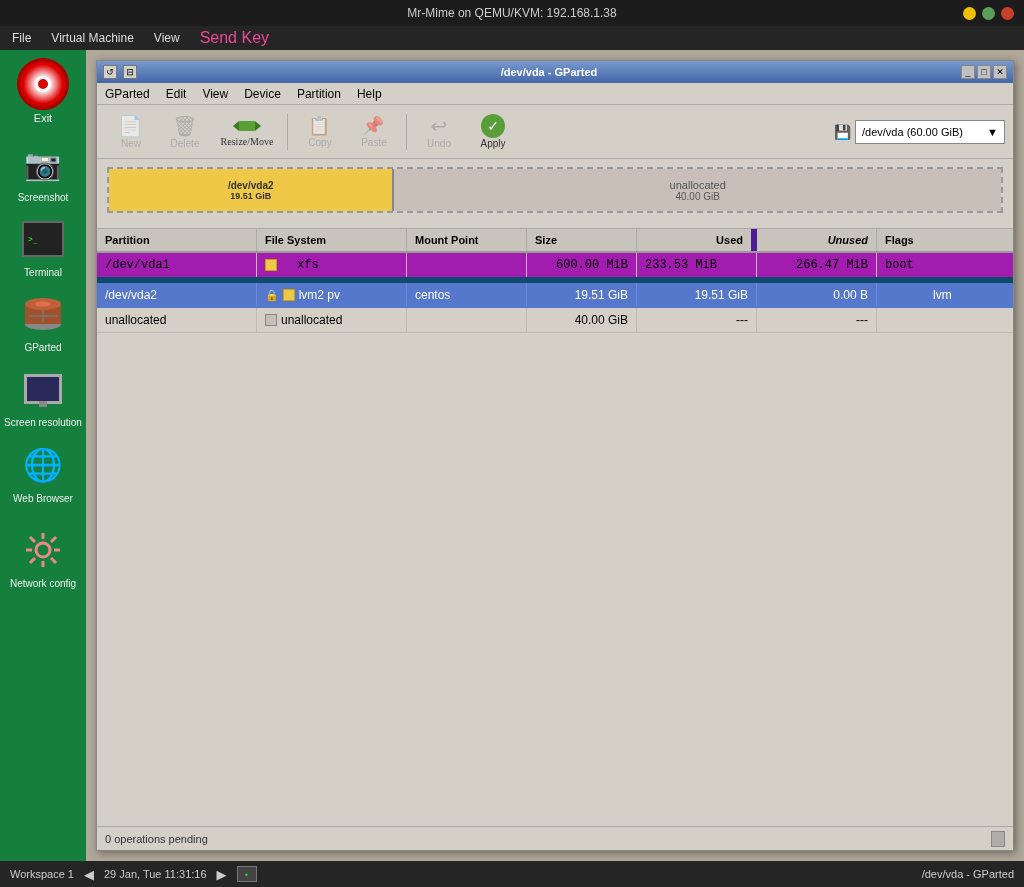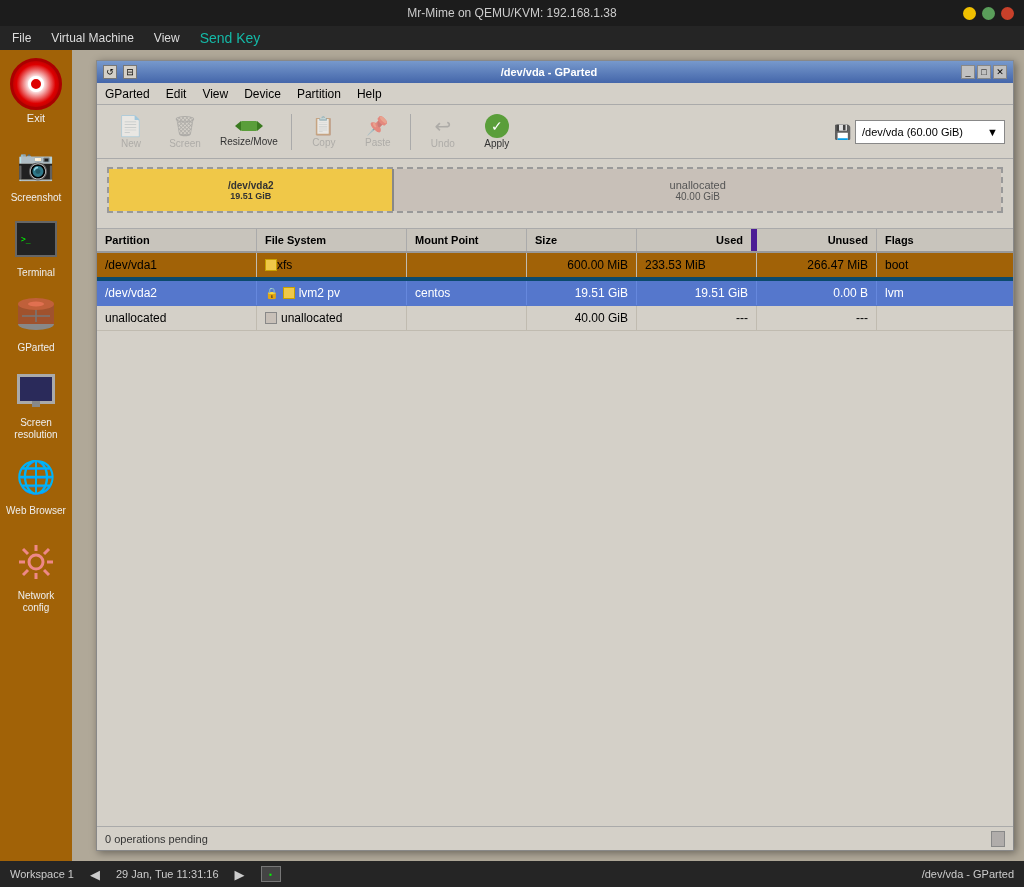--- a/index.html
+++ b/index.html
@@ -101,24 +101,24 @@
       <div class="wc-btn wc-yellow" style="width:13px;height:13px;border-radius:50%;background:#f0c000;"></div>
       <div class="wc-btn wc-green-dim" style="width:13px;height:13px;border-radius:50%;background:#5a9e5a;"></div>
       <div class="wc-btn wc-red" style="width:13px;height:13px;border-radius:50%;background:#c8402a;"></div>
     </div>
   </div>
 
   <div id="top-menubar" style="position:absolute;top:26px;left:0;right:0;height:24px;background:#252525;display:flex;align-items:center;padding:0 6px;gap:8px;z-index:99;">
     <span style="color:#ddd;font-size:12px;padding:2px 6px;cursor:pointer;">File</span>
     <span style="color:#ddd;font-size:12px;padding:2px 6px;cursor:pointer;">Virtual Machine</span>
     <span style="color:#ddd;font-size:12px;padding:2px 6px;cursor:pointer;">View</span>
-    <span style="color:#14b8a6;font-size:14px;padding:2px 6px;cursor:pointer;">Send Key</span>
-  </div>
-
-  <div id="left-applets" style="position:absolute;top:50px;left:0;width:72px;bottom:26px;background:#a16207;display:flex;flex-direction:column;align-items:center;padding-top:4px;gap:2px;z-index:98;">
+    <span style="color:#ec4899;font-size:16px;padding:2px 6px;cursor:pointer;">Send Key</span>
+  </div>
+
+  <div id="left-applets" style="position:absolute;top:50px;left:0;width:86px;bottom:26px;background:#15803d;display:flex;flex-direction:column;align-items:center;padding-top:4px;gap:2px;z-index:98;">
 
     <div style="display:flex;flex-direction:column;align-items:center;gap:2px;cursor:pointer;padding:4px;">
       <div style="width:52px;height:52px;background:radial-gradient(circle at center,#fff 20%,#dd0000 60%,#880000 100%);border-radius:50%;border:3px solid #aa0000;display:flex;align-items:center;justify-content:center;">
         <div style="width:16px;height:16px;background:#dd0000;border-radius:50%;border:3px solid #fff;"></div>
       </div>
       <span style="color:#eee;font-size:11px;">Exit</span>
     </div>
 
     <div style="display:flex;flex-direction:column;align-items:center;gap:2px;cursor:pointer;padding:4px;margin-top:4px;">
 
@@ -207,24 +207,24 @@
 
       <div style="height:54px;background:#d4d0c8;display:flex;align-items:center;padding:4px 8px;gap:2px;border-bottom:1px solid #aaa;flex-shrink:0;">
 
         <div class="gp-tool-disabled" style="display:flex;flex-direction:column;align-items:center;justify-content:center;min-width:52px;height:46px;padding:2px 4px;cursor:default;border:1px solid transparent;border-radius:3px;font-size:10px;color:#888;opacity:0.5;">
           <div style="font-size:20px;color:#888;">📄</div>
           <span>New</span>
         </div>
 
         <div style="display:flex;flex-direction:column;align-items:center;justify-content:center;min-width:52px;height:46px;padding:2px 4px;cursor:default;border:1px solid transparent;border-radius:3px;font-size:10px;color:#888;opacity:0.5;">
           <div style="font-size:20px;">🗑</div>
-          <span>Screen</span>
-        </div>
-
-        <div style="display:flex;flex-direction:column;align-items:center;justify-content:center;min-width:68px;height:46px;padding:2px 6px;cursor:pointer;border:1px solid transparent;border-radius:3px;font-size:10px;color:#333;">
+          <span>Delete</span>
+        </div>
+
+        <div style="display:flex;flex-direction:column;align-items:center;justify-content:center;min-width:68px;height:46px;padding:2px 6px;cursor:pointer;border:1px solid transparent;border-radius:3px;font-size:10px;color:#333;font-family:Liberation Serif, serif;">
           <div style="width:28px;height:20px;display:flex;align-items:center;justify-content:center;">
             <svg width="28" height="18" viewBox="0 0 28 18">
               <rect x="6" y="4" width="16" height="10" fill="#5a9e3a" rx="1"></rect>
               <polygon points="0,9 6,4 6,14" fill="#3a7a20"></polygon>
               <polygon points="28,9 22,4 22,14" fill="#3a7a20"></polygon>
             </svg>
           </div>
           <span>Resize/Move</span>
         </div>
         <div style="width:1px;height:36px;background:#aaa;margin:0 4px;"></div>
@@ -275,29 +275,29 @@
       </div>
 
       <div style="flex:1;overflow:auto;background:#d4d0c8;">
 
         <div style="display:grid;grid-template-columns:160px 150px 120px 110px 120px 120px 80px;background:#c8c4bc;border-bottom:2px solid #999;font-weight:bold;font-size:11px;position:sticky;top:0;">
           <div style="padding:5px 8px;border-right:1px solid #aaa;">Partition</div>
           <div style="padding:5px 8px;border-right:1px solid #aaa;">File System</div>
           <div style="padding:5px 8px;border-right:1px solid #aaa;">Mount Point</div>
           <div style="padding:5px 8px;border-right:1px solid #aaa;text-align:left;">Size</div>
           <div style="padding:5px 8px;border-right:6px solid #4c1d95;text-align:right;">Used</div>
-          <div style="padding:5px 8px;border-right:1px solid #aaa;text-align:right;">Unused</div>
+          <div style="padding:5px 8px;border-right:1px solid #aaa;text-align:right;font-style:italic;">Unused</div>
           <div style="padding:5px 8px;">Flags</div>
         </div>
 
-        <div style="display:grid;grid-template-columns:160px 150px 120px 110px 120px 120px 80px;border-bottom:4px solid #0c4a6e;background:#a16207;cursor:pointer;">
+        <div style="display:grid;grid-template-columns:160px 150px 120px 110px 120px 120px 80px;border-bottom:6px solid #0c4a6e;background:#a21caf;cursor:pointer;font-family:Liberation Mono, monospace;">
           <div style="padding:5px 8px;border-right:1px solid #c0bbb0;display:flex;align-items:center;gap:4px;">
             <span>/dev/vda1</span>
           </div>
-          <div style="padding:5px 8px;border-right:1px solid #c0bbb0;display:flex;align-items:center;gap:0;">
+          <div style="padding:5px 8px;border-right:1px solid #c0bbb0;display:flex;align-items:center;gap:20px;">
             <div style="width:12px;height:12px;background:#f0c848;border:1px solid #c8a000;flex-shrink:0;"></div>
             <span>xfs</span>
           </div>
           <div style="padding:5px 8px;border-right:1px solid #c0bbb0;"></div>
           <div style="padding:5px 8px;border-right:1px solid #c0bbb0;text-align:right;">600.00 MiB</div>
           <div style="padding:5px 8px;border-right:1px solid #c0bbb0;">233.53 MiB</div>
           <div style="padding:5px 8px;border-right:1px solid #c0bbb0;text-align:right;">266.47 MiB</div>
           <div style="padding:5px 8px;">boot</div>
         </div>
 
@@ -307,21 +307,21 @@
           </div>
           <div style="padding:5px 8px;border-right:1px solid #6688dd;display:flex;align-items:center;gap:4px;">
             <span style="font-size:11px;">🔒</span>
             <div style="width:12px;height:12px;background:#f0c848;border:1px solid #c8a000;flex-shrink:0;"></div>
             <span>lvm2 pv</span>
           </div>
           <div style="padding:5px 8px;border-right:1px solid #6688dd;">centos</div>
           <div style="padding:5px 8px;border-right:1px solid #6688dd;text-align:right;">19.51 GiB</div>
           <div style="padding:5px 8px;border-right:1px solid #6688dd;text-align:right;">19.51 GiB</div>
           <div style="padding:5px 8px;border-right:1px solid #6688dd;text-align:right;">0.00 B</div>
-          <div style="padding:5px 8px;">lvm</div>
+          <div style="padding:5px 8px;margin-left:48px;">lvm</div>
         </div>
 
         <div style="display:grid;grid-template-columns:160px 150px 120px 110px 120px 120px 80px;border-bottom:1px solid #c0bbb0;background:#d4d0c8;cursor:pointer;">
           <div style="padding:5px 8px;border-right:1px solid #c0bbb0;">
             <span>unallocated</span>
           </div>
           <div style="padding:5px 8px;border-right:1px solid #c0bbb0;display:flex;align-items:center;gap:4px;">
             <div style="width:12px;height:12px;background:#c8c0b8;border:1px solid #888;flex-shrink:0;"></div>
             <span>unallocated</span>
           </div>
@@ -335,21 +335,21 @@
 
       <div style="height:24px;background:#d4d0c8;border-top:1px solid #aaa;display:flex;align-items:center;padding:0 8px;font-size:11px;color:#333;flex-shrink:0;">
         <span>0 operations pending</span>
         <div style="margin-left:auto;width:14px;height:16px;background:#b0acaa;border:1px solid #888;cursor:pointer;"></div>
       </div>
 
     </div>
 
   </div>
 
-  <div id="bottom-bar" style="position:absolute;bottom:0;left:0;right:0;height:26px;background:#252525;display:flex;align-items:center;padding:0 10px;color:#ccc;font-size:11px;gap:16px;">
+  <div id="bottom-bar" style="position:absolute;bottom:0;left:0;right:0;height:26px;background:#252525;display:flex;align-items:center;padding:0 10px;color:#ccc;font-size:11px;gap:10px;">
     <span>Workspace 1</span>
     <span style="cursor:pointer;font-size:13px;">◀</span>
     <span>29 Jan, Tue 11:31:16</span>
     <span style="cursor:pointer;font-size:13px;">▶</span>
     <div style="width:20px;height:16px;background:#444;border:1px solid #777;display:flex;align-items:center;justify-content:center;font-size:8px;color:#0f0;cursor:pointer;">▪</div>
     <span style="margin-left:auto;">/dev/vda - GParted</span>
   </div>
 
 </div>
 

